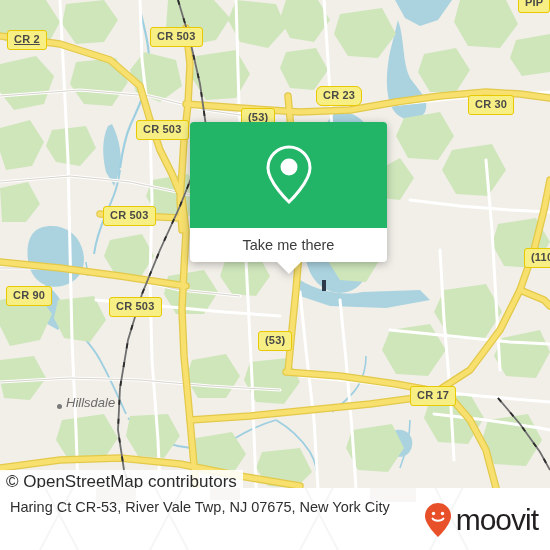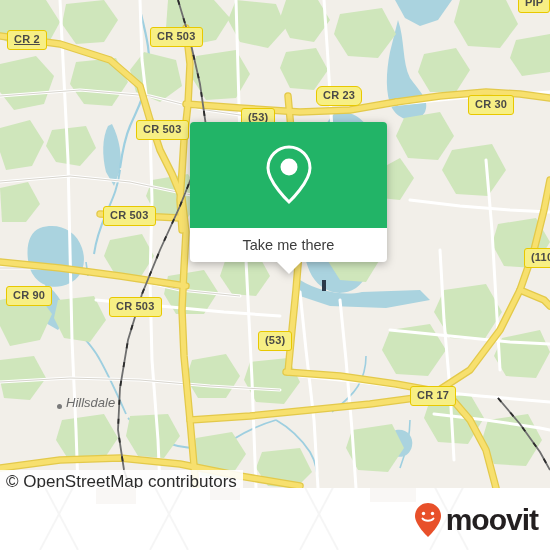--- a/index.html
+++ b/index.html
@@ -85,21 +85,21 @@
     position:absolute;left:0;top:488px;width:550px;height:62px;
     background:#ffffff;
     overflow:hidden;
   }
   .bottom-wm{position:absolute;left:0;top:0;width:550px;height:62px;opacity:.5;}
   .addr{
     position:absolute;left:10px;top:9px;width:405px;
     color:#2f2f2f;font-size:14.5px;line-height:21px;
   }
   .logo{position:absolute;right:12px;top:14px;display:flex;align-items:center;gap:3px;}
-  .logo-word{color:#231f20;font-size:30px;font-weight:bold;letter-spacing:-1px;line-height:1;}
+  .logo-word{color:#231f20;font-size:30px;font-weight:normal;letter-spacing:-1px;line-height:1;}
 </style>
 </head>
 <body>
 
 <div class="screen">
 
   <div class="map">
     <svg width="550" height="488" viewBox="0 0 550 488" xmlns="http://www.w3.org/2000/svg">
 
       <rect x="0" y="0" width="550" height="488" fill="#f2efe9"></rect>
@@ -305,20 +305,21 @@
         <path d="M430 -10 L468 62"></path>
           <path d="M468 -10 L430 62"></path>
       </g>
       <g fill="#f4f1ec">
         <rect x="96" y="0" width="40" height="16"></rect>
         <rect x="210" y="0" width="30" height="12"></rect>
         <rect x="370" y="0" width="46" height="14"></rect>
       </g>
     </svg>
 
+    <div class="addr">Haring Ct CR-53, River Vale Twp, NJ 07675, New York City</div>
 
     <div class="logo">
       <svg width="30" height="36" viewBox="0 0 30 36">
         <path d="M15 1 C7.8 1 2 6.8 2 14 C2 23 15 35 15 35 C15 35 28 23 28 14 C28 6.8 22.2 1 15 1 Z" fill="#e8502a"></path>
         <circle cx="10.5" cy="11.5" r="1.7" fill="#ffffff"></circle>
         <circle cx="19.5" cy="11.5" r="1.7" fill="#ffffff"></circle>
         <path d="M9.5 16.5 C11.5 19.5 18.5 19.5 20.5 16.5" stroke="#ffffff" stroke-width="1.9" fill="none" stroke-linecap="round"></path>
       </svg>
       <span class="logo-word">moovit</span>
     </div>

